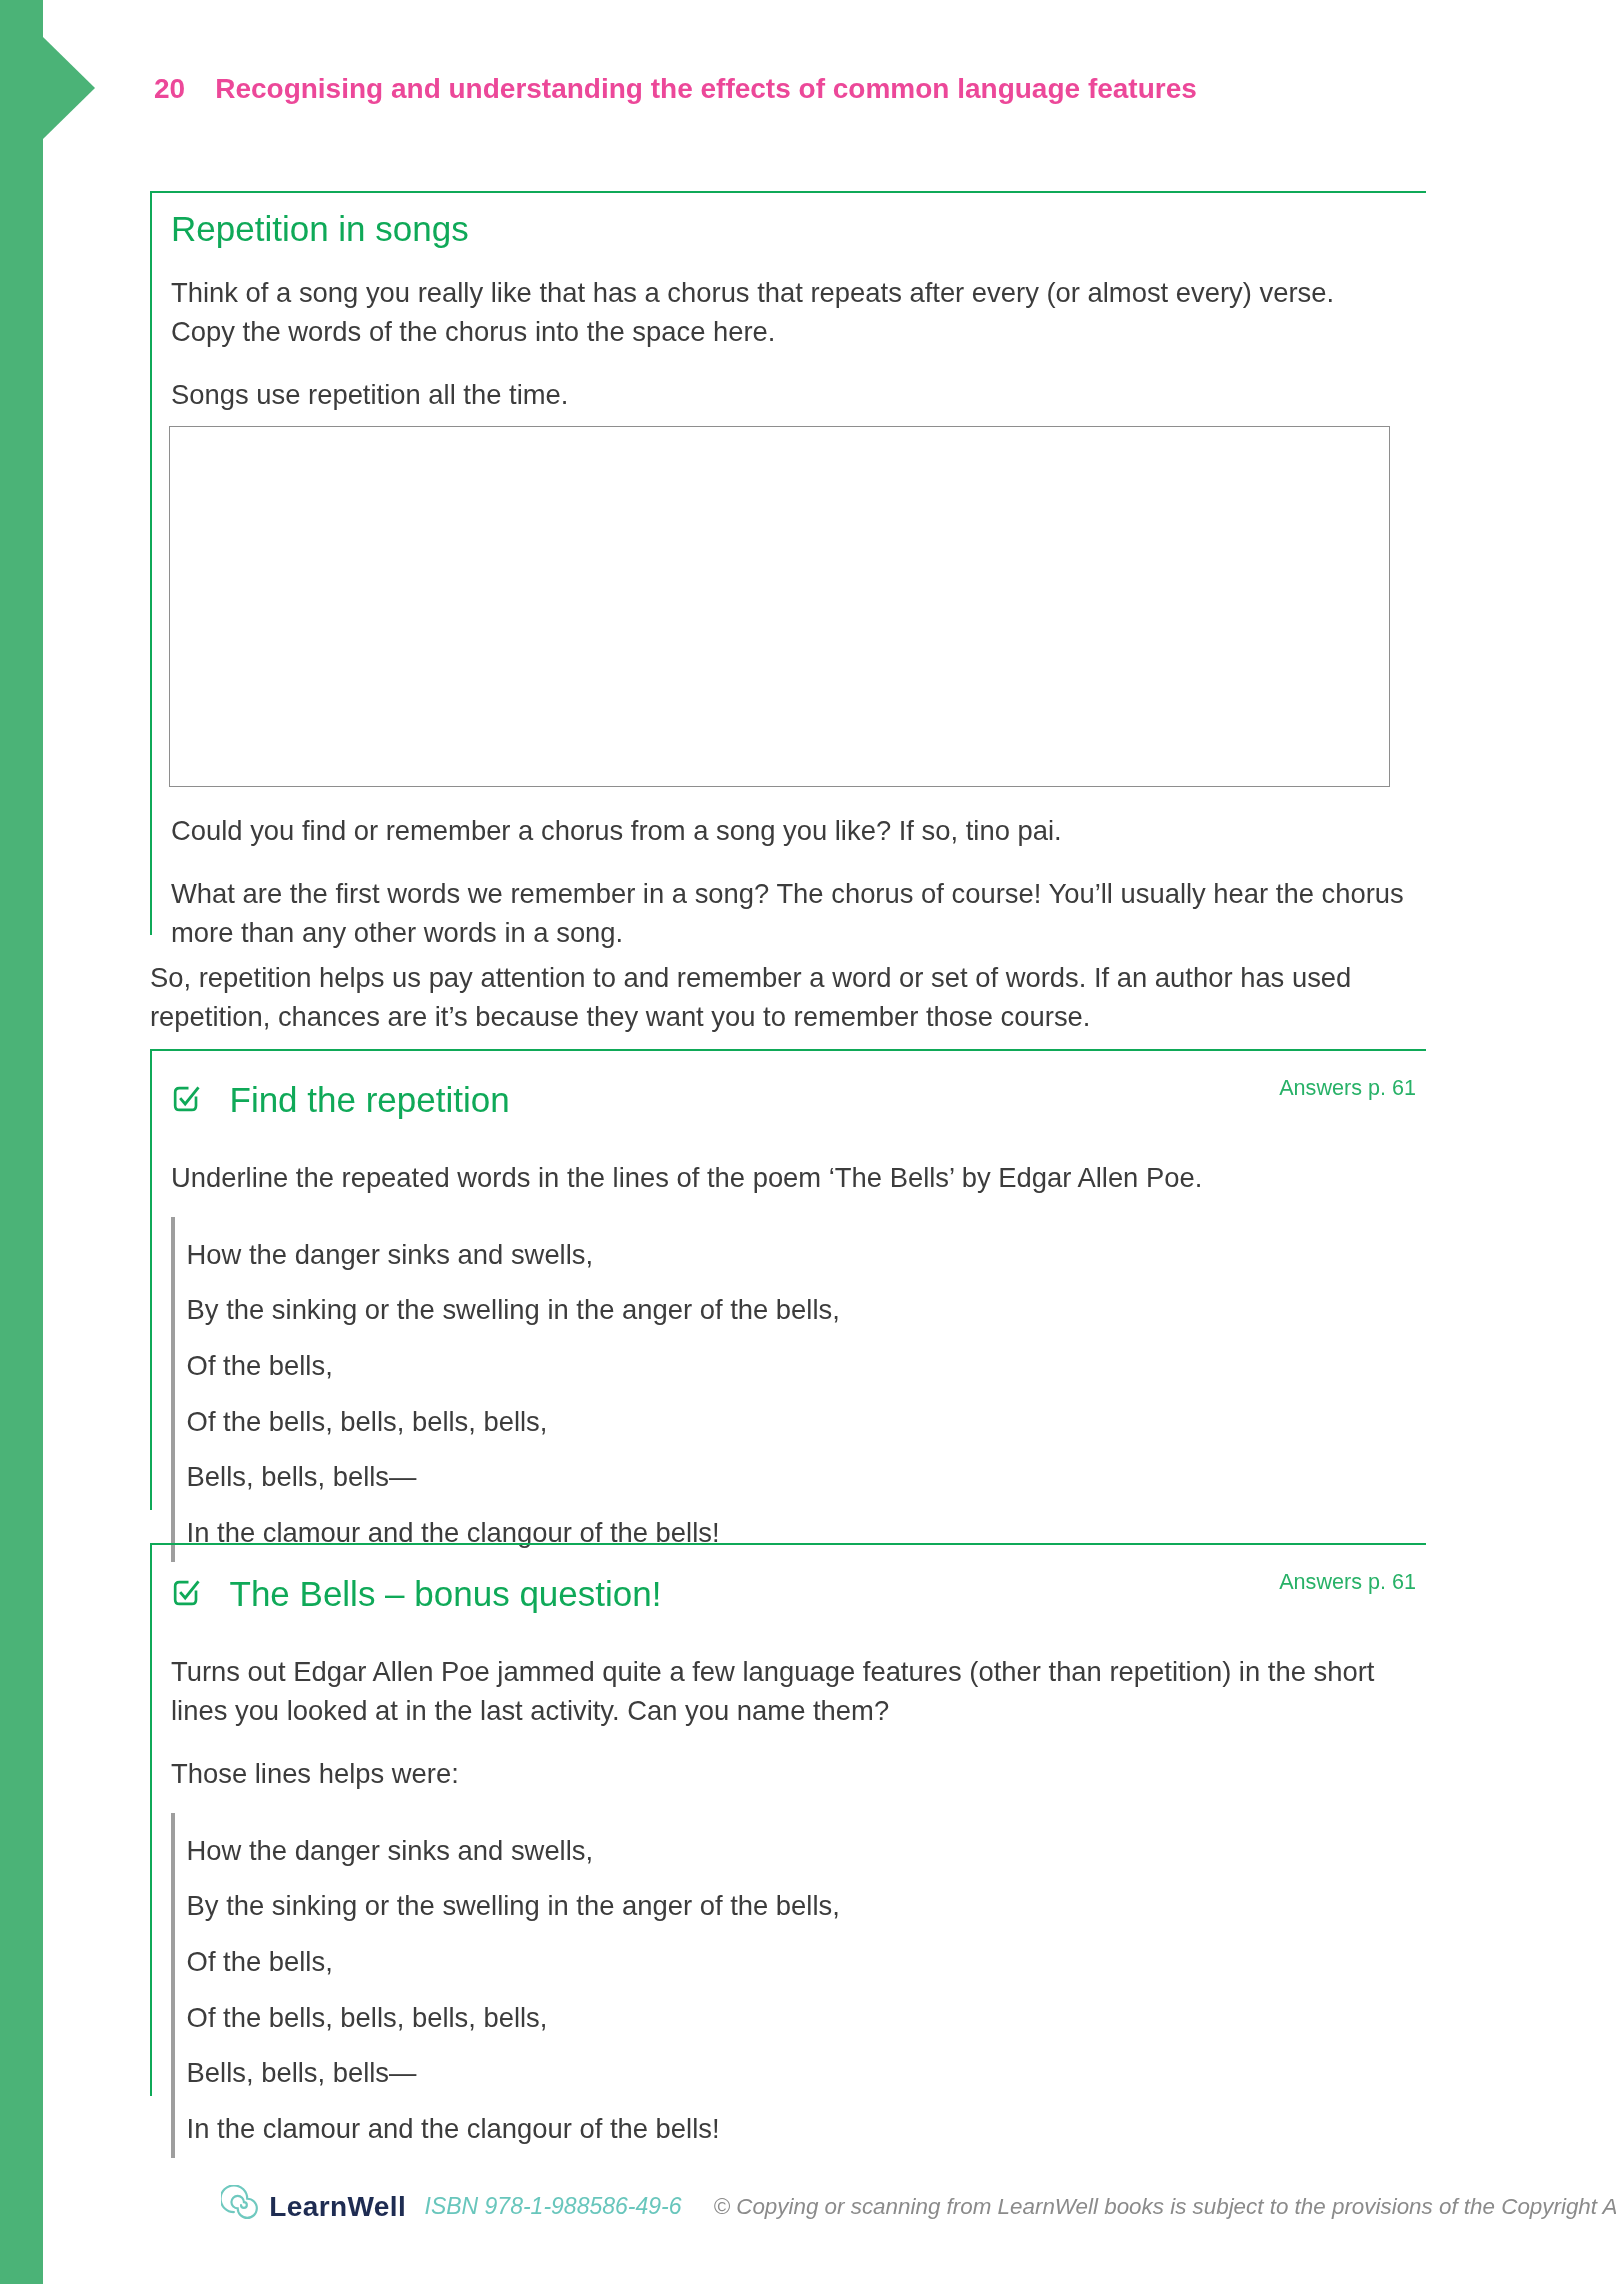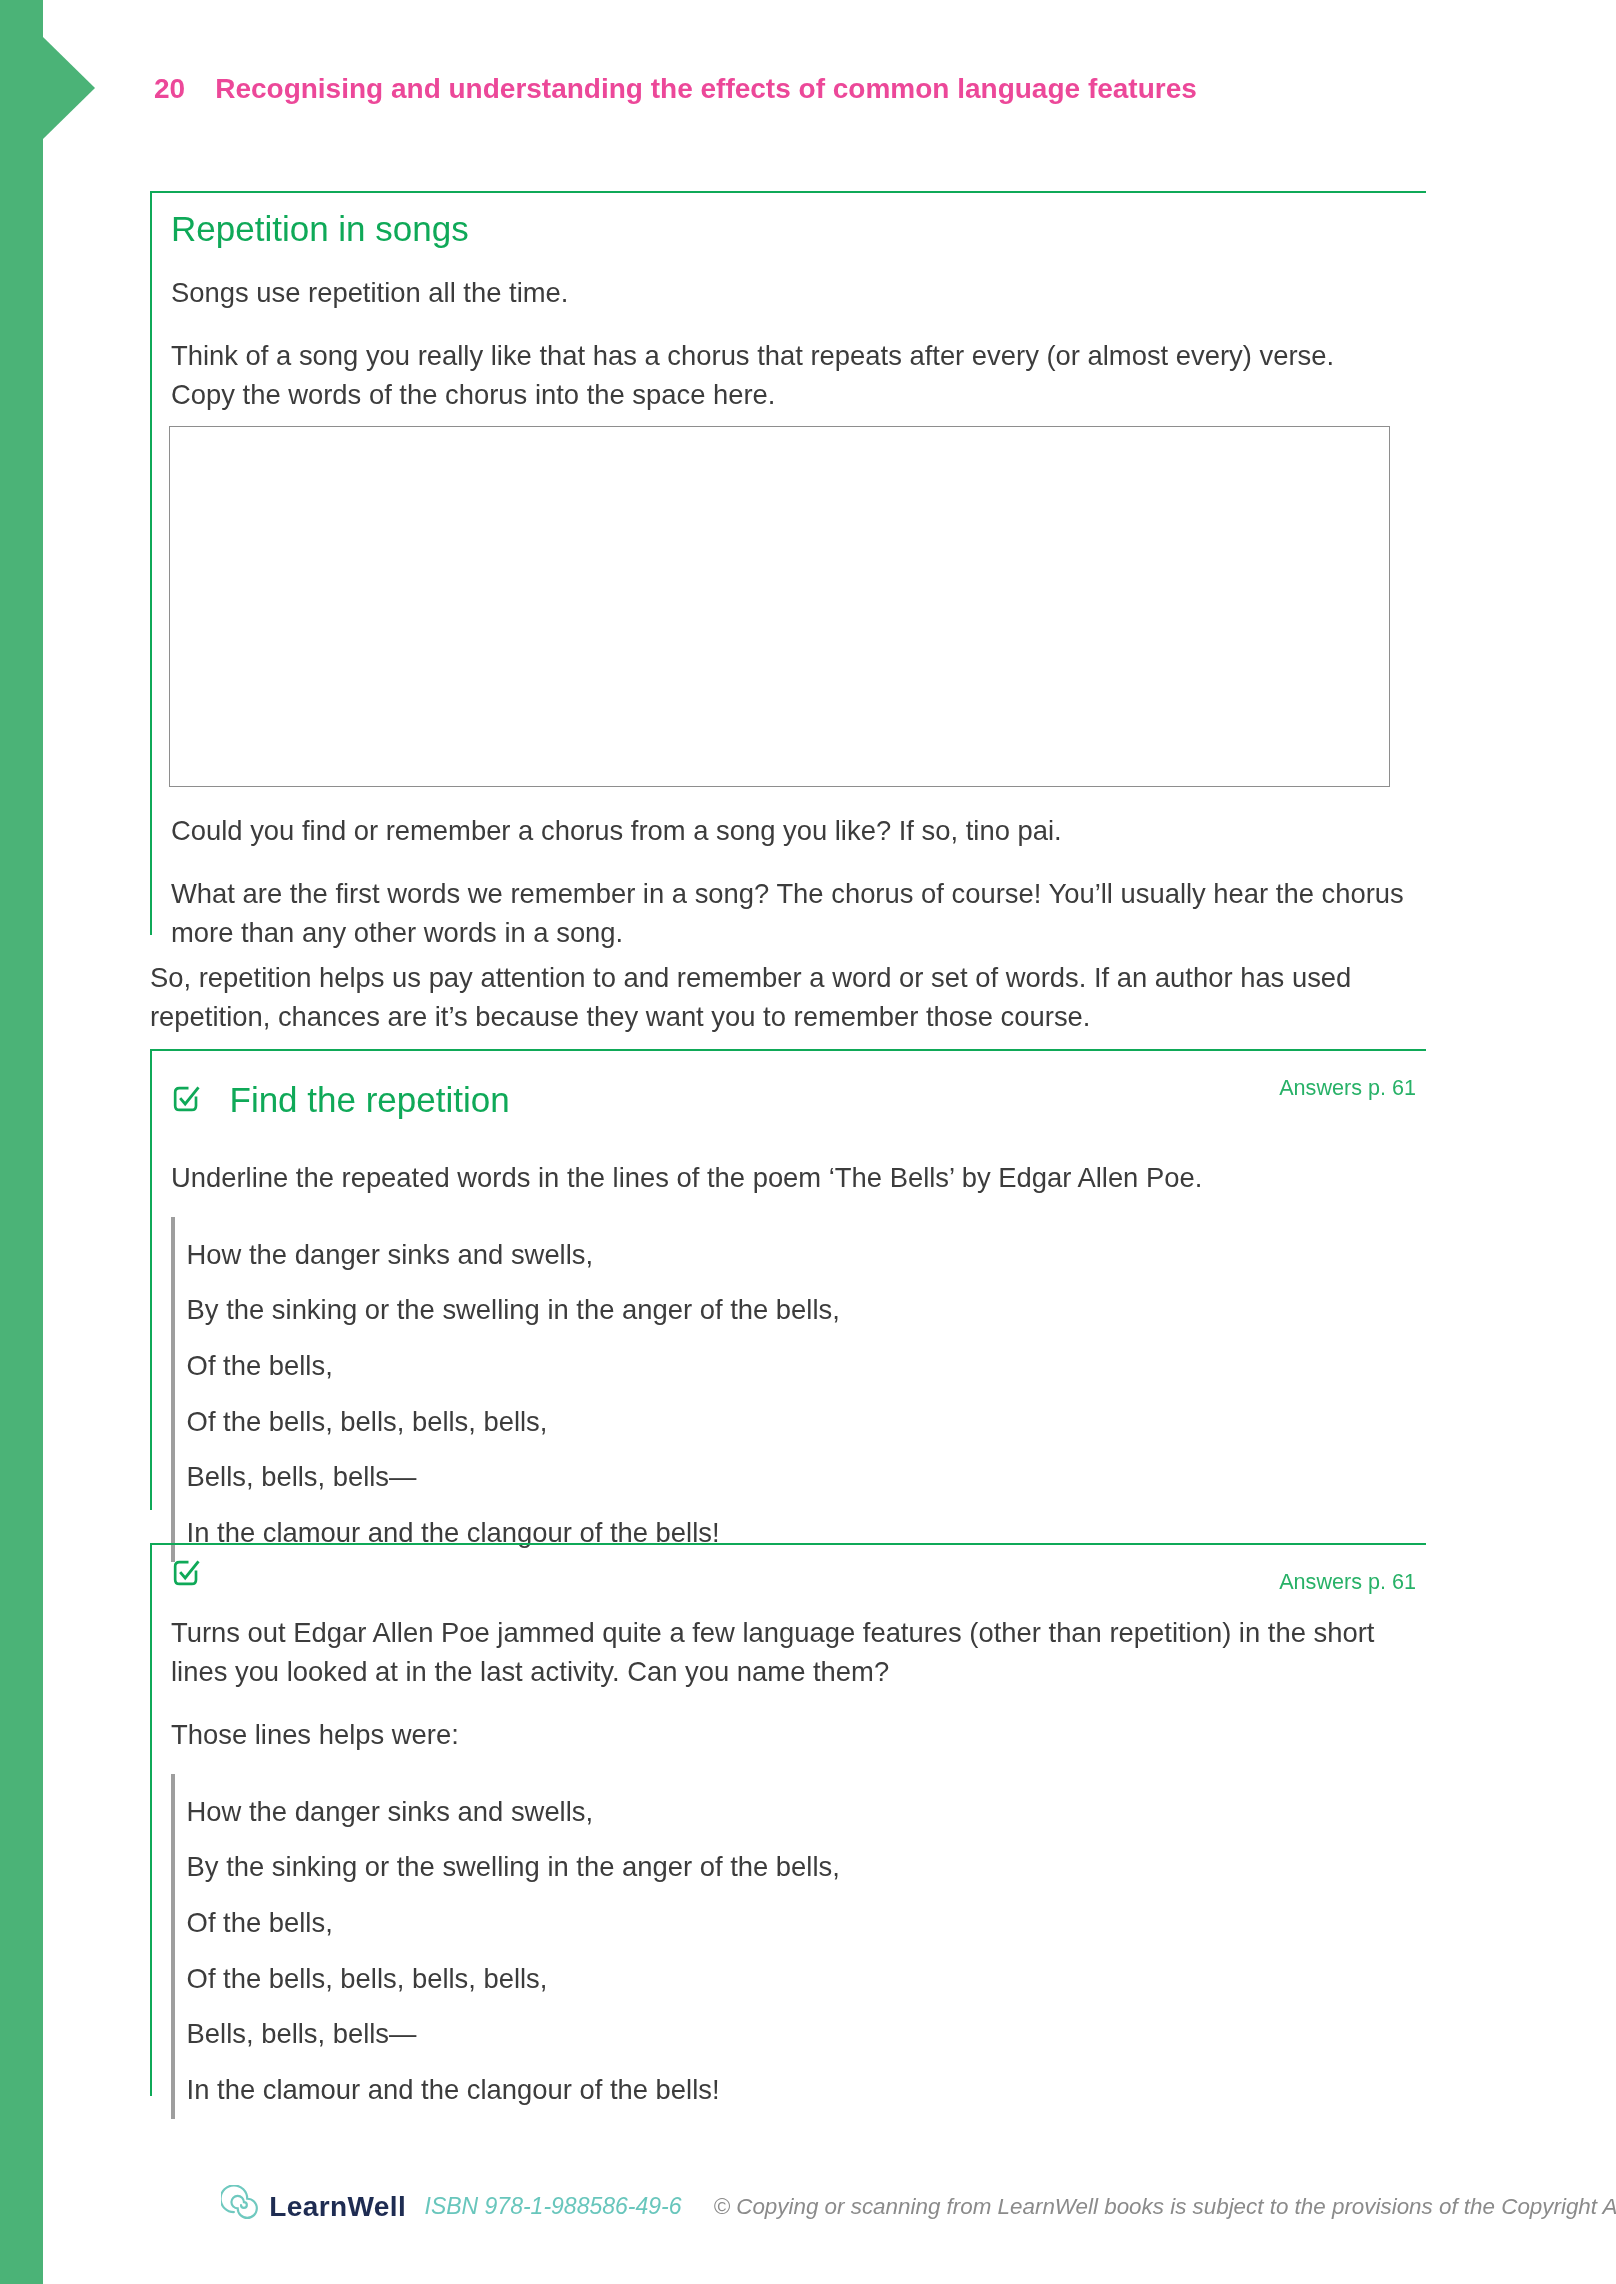--- a/index.html
+++ b/index.html
@@ -45,22 +45,22 @@
 
 <div class="green-band"></div>
 <div class="band-arrow"></div>
 
 <div class="page-header">
   <span class="num">20</span><span>Recognising and understanding the effects of common language features</span>
 </div>
 
 <section class="box box1">
   <h2>Repetition in songs</h2>
+  <p>Think of a song you really like that has a chorus that repeats after every (or almost every) verse. Copy the words of the chorus into the space here.</p>
   <p>Songs use repetition all the time.</p>
-  <p>Think of a song you really like that has a chorus that repeats after every (or almost every) verse. Copy the words of the chorus into the space here.</p>
   <div class="write-box"></div>
   <p>Could you find or remember a chorus from a song you like? If so, tino pai.</p>
   <p>What are the first words we remember in a song? The chorus of course! You’ll usually hear the chorus more than any other words in a song.</p>
 </section>
 
 <p class="mid-para">So, repetition helps us pay attention to and remember a word or set of words. If an author has used repetition, chances are it’s because they want you to remember those course.</p>
 
 <section class="box box2">
   <div class="sec-head">
     <span class="check-icon">
@@ -84,20 +84,21 @@
 </section>
 
 <section class="box box3">
   <div class="sec-head">
     <span class="check-icon">
       <svg width="30" height="30" viewBox="0 0 36 36">
         <path d="M21 5 H10 Q5 5 5 10 V26 Q5 31 10 31 H25 Q30 31 30 26 V15" fill="none" stroke="#0fa958" stroke-width="3.2"></path>
         <path d="M11 17 L17 24 L33 4" fill="none" stroke="#0fa958" stroke-width="3.4"></path>
       </svg>
     </span>
+    <h2>The Bells – bonus question!</h2>
   </div>
   <span class="answers">Answers p. 61</span>
   <p class="after-head">Turns out Edgar Allen Poe jammed quite a few language features (other than repetition) in the short lines you looked at in the last activity.  Can you name them?</p>
   <p>Those lines helps were:</p>
   <div class="poem">
     <p>How the danger sinks and swells,</p>
     <p>By the sinking or the swelling in the anger of the bells,</p>
     <p>Of the bells,</p>
     <p>Of the bells, bells, bells, bells,</p>
     <p>Bells, bells, bells—</p>

